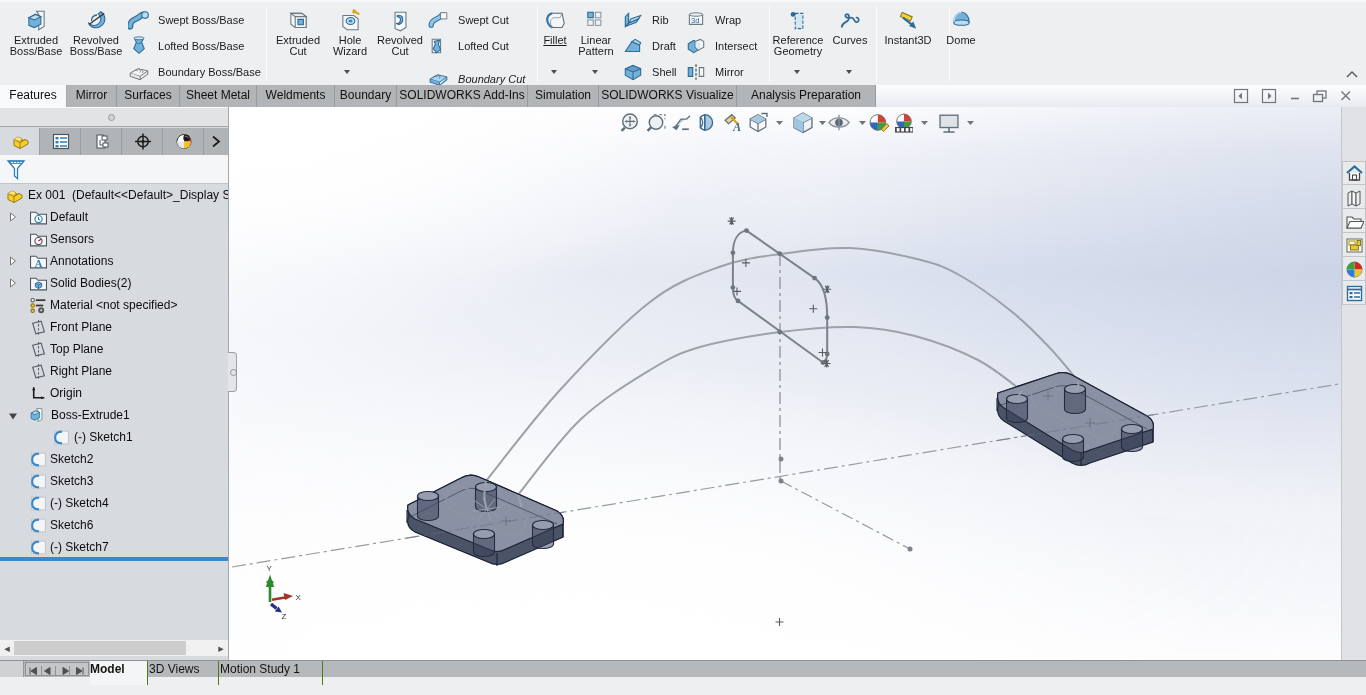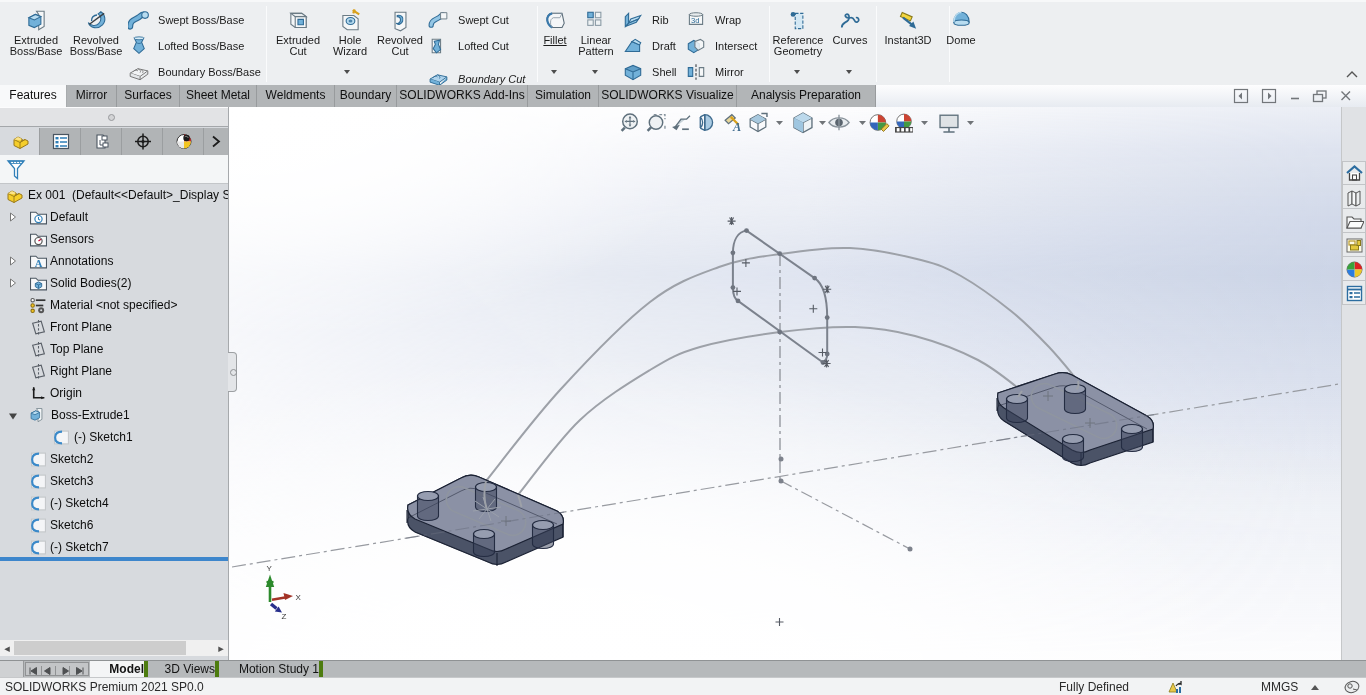--- a/index.html
+++ b/index.html
@@ -39,21 +39,21 @@
 
 #viewport { position:absolute; left:229px; top:107px; width:1112px; height:553px; }
 #splittab { position:absolute; left:228px; top:352px; width:9px; height:40px; background:#e3e5e8; border:1px solid #9da0a3; border-left:none; border-radius:0 4px 4px 0; }
 #splittab:after { content:""; position:absolute; left:2px; top:16px; width:5px; height:5px; border-radius:50%; border:1px solid #8f9295; }
 
 #rightstrip { position:absolute; left:1341px; top:107px; width:25px; height:553px; background:#e0e2e5; border-left:1px solid #c5c7c9; }
 .rscell { position:absolute; left:0px; width:24px; height:24px; background:#e8eaec; border:1px solid #c2c4c7; border-top:none; }
 .rsicon { position:absolute; left:3px; width:19px; height:19px; }
 
 #bottomtabs { position:absolute; left:0; top:660px; width:1366px; height:17px; background:#b6b9bb; border-top:1px solid #8f9294; }
-.btab { position:absolute; top:0; height:24px; font-size:12px; line-height:16px; text-align:right; color:#141414; border-right:4px solid #4d7c0f; }
+.btab { position:absolute; top:0; height:24px; font-size:12px; line-height:16px; text-align:left; color:#141414; border-right:1px solid #4d7c0f; }
 #statusbar { position:absolute; left:0; top:677px; width:1366px; height:18px; background:#f2f3f4; border-top:1px solid #c6c8ca; font-size:12px; color:#2a2a2a; }
 .stxt { position:absolute; top:2px; }
 </style>
 </head>
 <body>
 <div id="app">
   <div id="ribbon">
 
     <div class="rsep" style="left:266px"></div>
     <div class="rsep" style="left:537px"></div>
@@ -808,30 +808,13 @@
             <path d="M37 2.5 L42.5 6 L37 9.5 Z"></path>
             <path d="M57 2.5 L57 9.5 M50.5 2.5 L56 6 L50.5 9.5 Z"></path>
           </g>
           <path d="M15.5 1 L15.5 11 M29.5 1 L29.5 11 M43.5 1 L43.5 11" stroke="#909294"></path>
         </svg>
     </div>
     <div class="btab" style="left:90px;width:58px;background:#f4f5f6;font-weight:bold;">Model</div>
     <div class="btab" style="left:149px;width:70px;">3D Views</div>
     <div class="btab" style="left:220px;width:103px;">Motion Study 1</div>
   </div>
-  <div id="statusbar">
-    <div class="stxt" style="left:5px">SOLIDWORKS Premium 2021 SP0.0</div>
-    <div class="stxt" style="left:1059px">Fully Defined</div>
-    <svg class="stxt" style="left:1168px;top:2px" width="16" height="14" viewBox="0 0 16 14">
-        <path d="M1 12 L5 3 L9 12 Z" fill="#e8c84a" stroke="#8a7a1a" stroke-width="0.8"></path>
-        <path d="M8 6 C10 3 12 3 13 4 L13 1 M13 4 L10 4" fill="none" stroke="#222" stroke-width="1.3"></path>
-        <rect x="8" y="9" width="2" height="4" fill="#2c6da0"></rect>
-        <rect x="11" y="7" width="2" height="6" fill="#2c6da0"></rect>
-      </svg>
-    <div class="stxt" style="left:1261px">MMGS</div>
-    <div style="position:absolute;left:1311px;top:7px;width:0;height:0;border-left:4px solid transparent;border-right:4px solid transparent;border-bottom:5px solid #555;"></div>
-    <svg class="stxt" style="left:1344px;top:2px" width="16" height="14" viewBox="0 0 16 14">
-        <ellipse cx="8" cy="7" rx="7" ry="5.5" fill="#eceeef" stroke="#555" stroke-width="1" transform="rotate(-15 8 7)"></ellipse>
-        <circle cx="6" cy="6" r="2.2" fill="none" stroke="#555" stroke-width="1"></circle>
-        <path d="M9 9 L13 10" stroke="#555" stroke-width="1"></path>
-      </svg>
-  </div>
 </div>
 
 </body></html>

